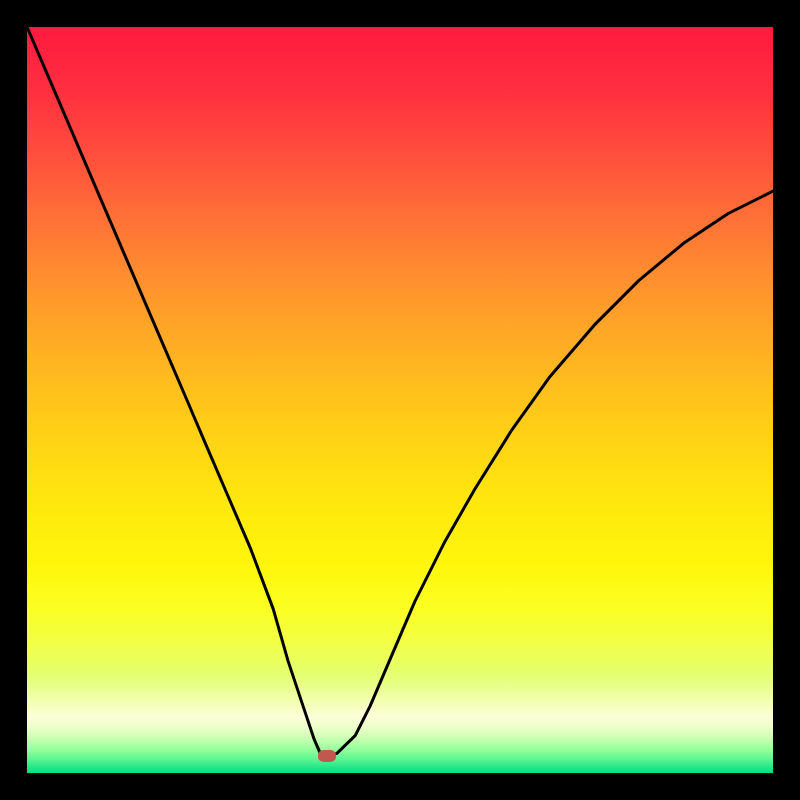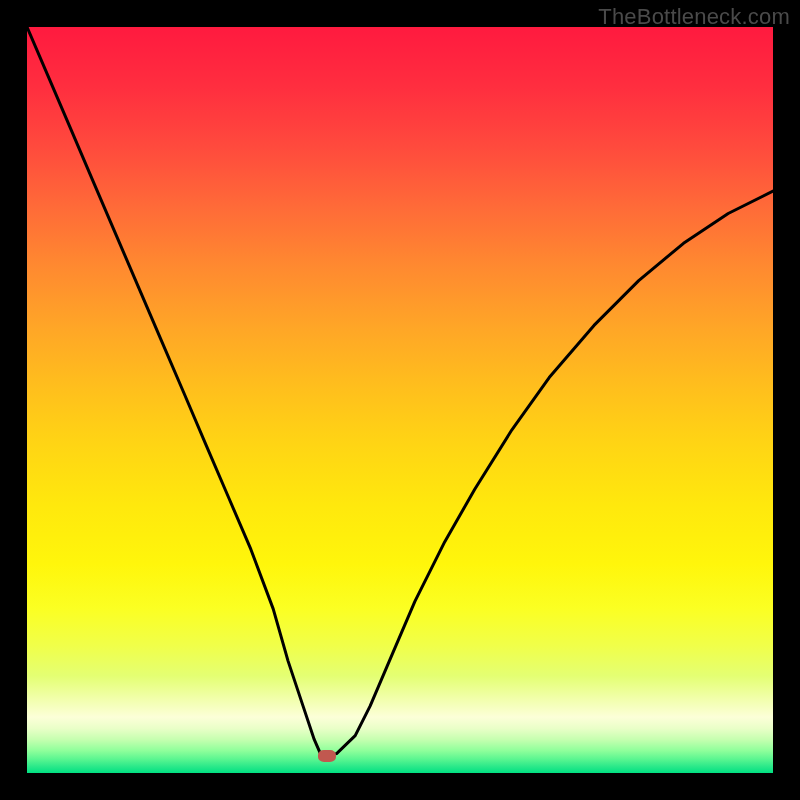--- a/index.html
+++ b/index.html
@@ -86,14 +86,13 @@
   <div class="plot">
     <div class="gradient"></div>
 
     <svg class="curve" viewBox="0 0 746 746" preserveAspectRatio="none">
       <path fill="none" stroke="#000" stroke-width="3" stroke-linejoin="round" stroke-linecap="round" d="M 0.0 0.0 L 22.4 52.2 L 44.8 104.4 L 67.1 156.7 L 89.5 208.9 L 111.9 261.1 L 134.3 313.3 L 156.7 365.5 L 179.0 417.8 L 201.4 470.0 L 223.8 522.2 L 246.2 581.9 L 261.1 634.1 L 276.0 678.9 L 287.2 712.4 L 294.7 729.6 L 299.9 728.8 L 309.6 726.6 L 328.2 708.7 L 343.2 678.9 L 365.5 626.6 L 387.9 574.4 L 417.8 514.7 L 447.6 462.5 L 484.9 402.8 L 522.2 350.6 L 567.0 298.4 L 611.7 253.6 L 656.5 216.3 L 701.2 186.5 L 746.0 164.1"></path>
     </svg>
 
     <div class="marker" style="left: 299.892px; top: 728.842px;"></div>
   </div>
 
-  <div class="watermark">TheBottleneck.com</div>
 </div>
 
 </body></html>

